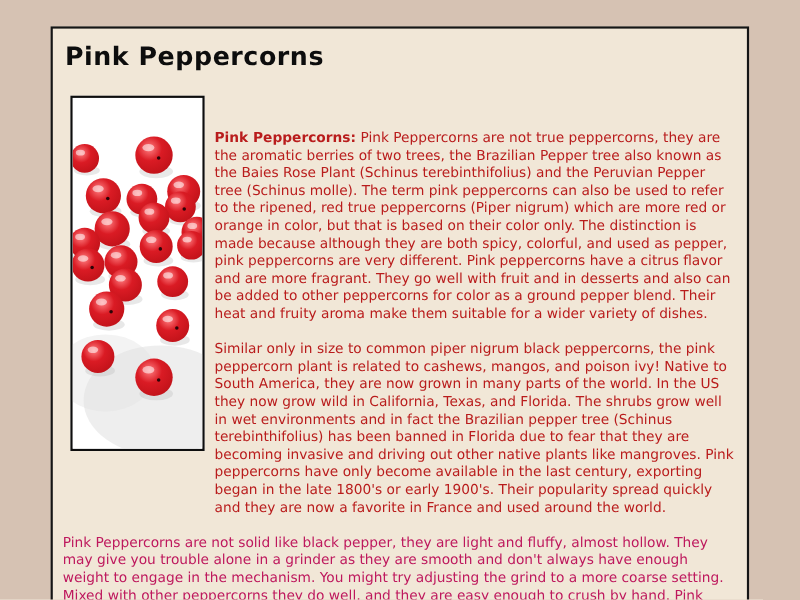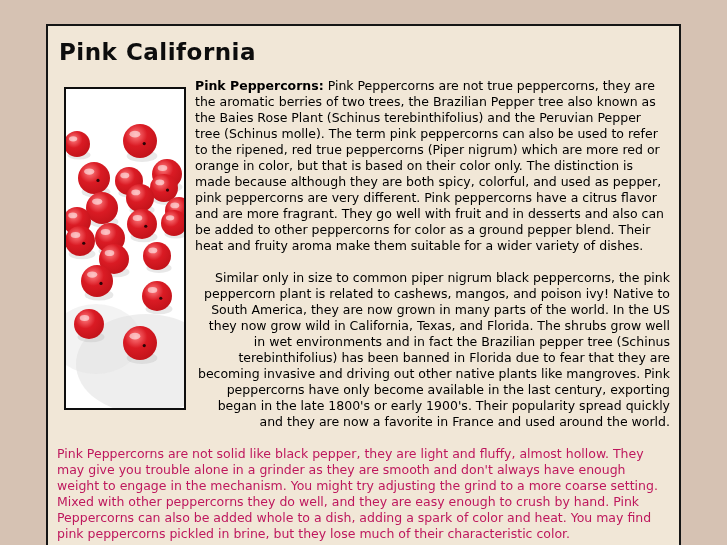--- a/index.html
+++ b/index.html
@@ -44,37 +44,38 @@
     border: 2px solid #0e0e0e;
     background: #ffffff;
     margin: 9px 9px 0 7px;
     overflow: hidden;
   }
   .photo-frame svg { display: block; }
   .text-col {
     width: 479px;
     font-size: 12.5px;
     line-height: 16px;
-    color: #000000;
+    color: #b91c1c;
+    margin-top: 39px;
   }
   .text-col p { margin: 0 0 16px 0; }
-  .text-col p:last-child { margin-bottom: 0; text-align: right; }
+  .text-col p:last-child { margin-bottom: 0; }
   .full-para {
     margin: 16px 0 0 0;
     font-size: 12.5px;
     line-height: 16px;
     color: #be185d;
   }
   b.lead { font-weight: bold; }
 </style>
 </head>
 <body>
 
 <div class="panel">
-  <h1 class="page-title">Pink California</h1>
+  <h1 class="page-title">Pink Peppercorns</h1>
 
   <div class="content-top">
     <div class="photo-frame" title="Pile of bright red pink peppercorn berries on a white background">
         <svg width="118" height="319" viewBox="0 0 118 319" xmlns="http://www.w3.org/2000/svg">
       <defs>
         <radialGradient id="berryGrad" cx="0.38" cy="0.32" r="0.95">
           <stop offset="0" stop-color="#ff7d80"></stop>
           <stop offset="0.35" stop-color="#da1b24"></stop>
           <stop offset="0.78" stop-color="#c01219"></stop>
           <stop offset="1" stop-color="#8c0a10"></stop>

